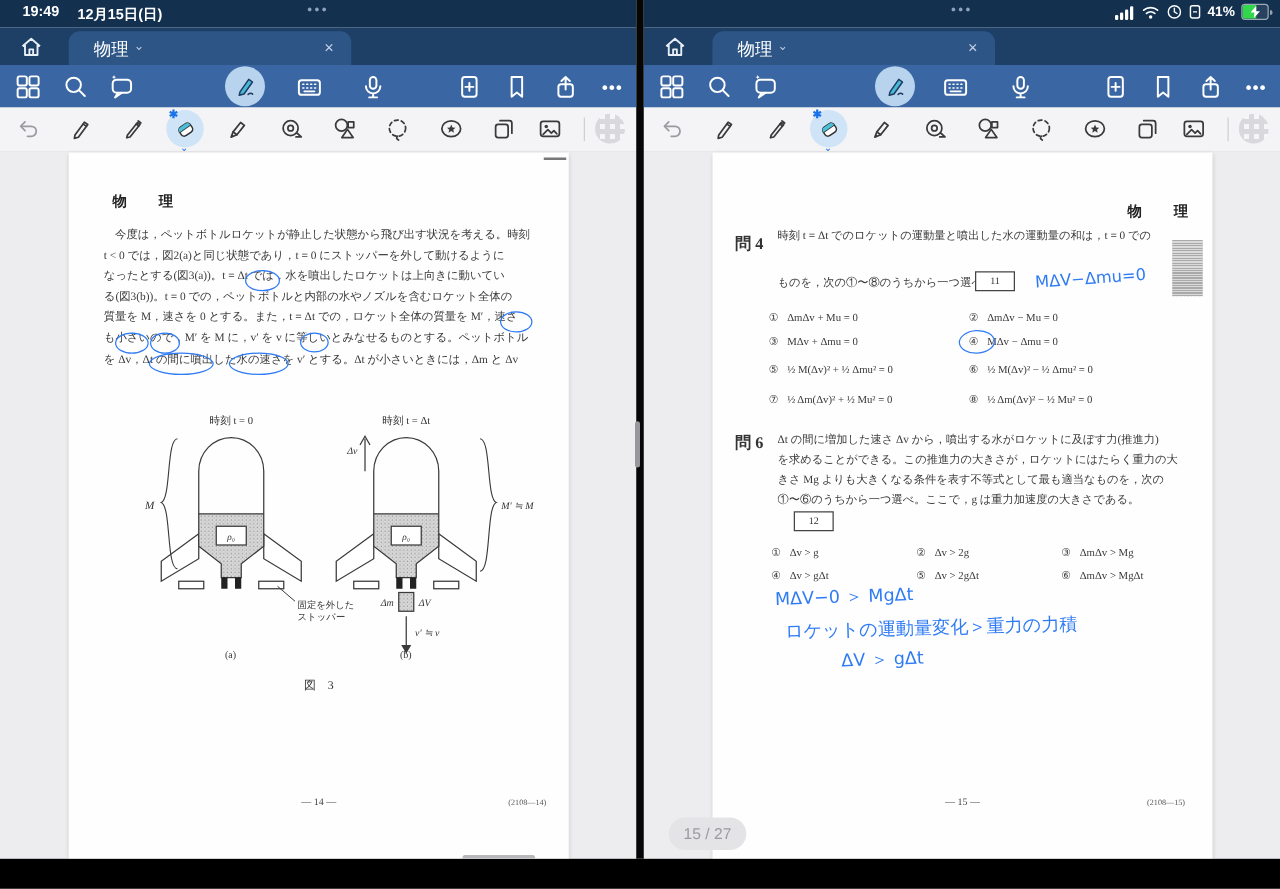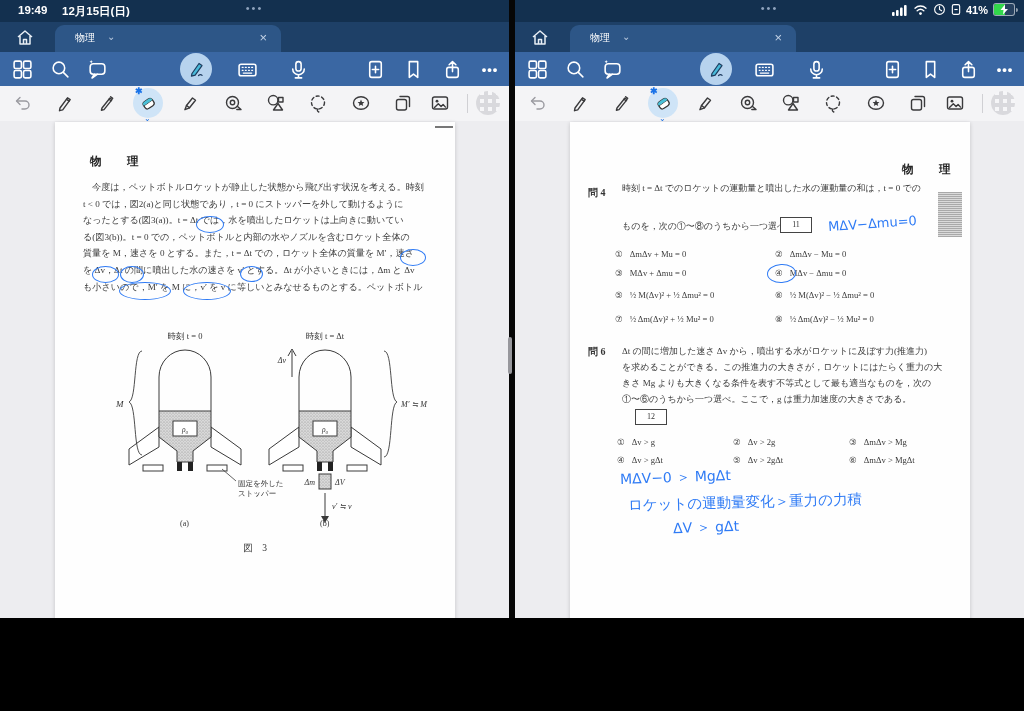--- a/index.html
+++ b/index.html
@@ -1,32 +1,32 @@
 <!DOCTYPE html>
 <html><head>
 <meta charset="utf-8">
 <style>
   html,body{margin:0;padding:0;background:#000;}
-  .screen{position:relative;width:1024px;height:618px;overflow:hidden;background:#ececef;font-family:"Liberation Sans",sans-serif;}
+  .screen{position:relative;width:1024px;height:687px;overflow:hidden;background:#ececef;font-family:"Liberation Sans",sans-serif;}
   .pane{position:absolute;top:0;width:509px;height:711px;overflow:hidden;}
   .statusbar{position:absolute;top:0;left:0;right:0;height:22px;background:#13304f;color:#fff;font-size:11.5px;}
   .sb-time{position:absolute;left:18px;top:4px;font-weight:bold;}
   .sb-date{position:absolute;left:62px;top:4px;font-weight:bold;}
   .sb-dots{position:absolute;left:0;right:0;top:2px;text-align:center;color:#8fa3bd;font-size:11px;letter-spacing:2px;}
   .sb-right{position:absolute;right:6px;top:3px;display:flex;align-items:center;gap:5px;}
   .sb-pct{font-size:11px;font-weight:bold;}
   .batt{position:relative;width:25px;height:12px;display:flex;align-items:center;}
   .batt-body{width:21px;height:11px;border:1px solid rgba(255,255,255,.55);border-radius:3px;background:#27415f;overflow:hidden;position:relative;}
   .batt-fill{position:absolute;left:0;top:0;bottom:0;width:55%;background:#32d74b;}
   .batt-bolt{position:absolute;left:0;top:0;width:21px;height:11px;}
   .batt-tip{width:2px;height:4px;background:rgba(255,255,255,.55);border-radius:0 2px 2px 0;margin-left:1px;}
   .tabbar{position:absolute;top:22px;left:0;right:0;height:30px;background:#1e4067;}
   .home-btn{position:absolute;left:14px;top:5px;width:22px;height:22px;color:#e8eef5;}
   .tab{position:absolute;left:55px;top:3px;width:226px;height:27px;background:#2d5687;border-radius:9px 9px 0 0;color:#fff;}
-  .tab-title{position:absolute;left:20px;top:6px;font-size:10px;}
+  .tab-title{position:absolute;left:20px;top:6px;font-size:14px;}
   .tab-chev{position:absolute;left:52px;top:6px;font-size:10px;color:#b9c9de;}
   .tab-close{position:absolute;right:14px;top:5px;font-size:13px;color:#c3d2e6;}
   .toolbar{position:absolute;top:52px;left:0;right:0;height:34px;background:#3a67a3;color:#fff;}
   .tb{position:absolute;top:5px;width:24px;height:24px;display:flex;align-items:center;justify-content:center;}
   .tb svg{width:21px;height:21px;stroke:currentColor;fill:none;stroke-width:1.5;stroke-linecap:round;stroke-linejoin:round;}
   .pen-active{position:absolute;top:1px;width:32px;height:32px;border-radius:50%;background:#b7d3ee;display:flex;align-items:center;justify-content:center;}
   .more-dots{font-size:13px;letter-spacing:1px;font-weight:bold;}
   .toolrow{position:absolute;top:86px;left:0;right:0;height:35px;background:#f4f4f6;border-bottom:1px solid #d2d2d6;color:#3a3a3c;}
   .tr{position:absolute;top:6px;width:22px;height:22px;display:flex;align-items:center;justify-content:center;}
   .tr svg{width:20px;height:20px;stroke:currentColor;fill:none;stroke-width:1.4;stroke-linecap:round;stroke-linejoin:round;}
@@ -36,21 +36,21 @@
   .tr-sep{position:absolute;top:8px;width:1px;height:19px;background:#d0d0d4;}
   .checker{position:absolute;top:5px;width:24px;height:24px;border-radius:50%;overflow:hidden;opacity:.9;
     background-image:repeating-linear-gradient(0deg,#d7d7db 0 4px,transparent 4px 8px),repeating-linear-gradient(90deg,#d7d7db 0 4px,#f7f7f9 4px 8px);}
   .content{position:absolute;top:121px;left:0;right:0;bottom:0;background:#ededf0;}
   .paper{position:absolute;left:55px;top:1px;width:400px;height:565px;background:#fefefe;box-shadow:0 1px 4px rgba(0,0,0,.18);color:#333;font-family:"Liberation Serif",serif;}
   .pg-header{position:absolute;font-size:11.5px;font-weight:bold;letter-spacing:7px;color:#222;}
   .para{position:absolute;left:28px;top:57px;width:364px;font-size:9.1px;line-height:16.6px;color:#3a3a3a;}
   .ink-circle{position:absolute;border:1.4px solid #2f7bf5;border-radius:50%;}
   .footer-num{position:absolute;left:0;right:0;text-align:center;font-size:8px;color:#444;}
   .footer-code{position:absolute;font-size:6.5px;color:#555;}
-  .qlabel{position:absolute;font-size:10px;font-weight:bold;color:#333;}
+  .qlabel{position:absolute;font-size:13px;font-weight:bold;color:#333;}
   .qline{position:absolute;font-size:9px;color:#3a3a3a;white-space:nowrap;}
   .ansbox{position:absolute;border:1px solid #444;font-size:8px;text-align:center;color:#333;background:#fff;}
   .opt{position:absolute;font-size:8.6px;color:#3a3a3a;white-space:nowrap;}
   .opt .num{margin-right:7px;}
   .ink{position:absolute;color:#2f7bf5;font-family:"DejaVu Sans",sans-serif;white-space:nowrap;}
   .noise{position:absolute;width:24px;height:45px;opacity:.75;
     background-image:repeating-linear-gradient(0deg,#8d8d8d 0 1px,#cfcfcf 1px 2px),repeating-linear-gradient(90deg,rgba(90,90,90,.6) 0 1px,rgba(220,220,220,.4) 1px 3px);}
   .pill{position:absolute;background:#e4e4e7;border-radius:13px;color:#9a9aa0;font-size:12.5px;display:flex;align-items:center;justify-content:center;}
   .divider{position:absolute;left:509px;top:0;width:6px;height:711px;background:#060606;z-index:5;}
   .vthumb{position:absolute;left:508px;top:337px;width:4px;height:37px;background:#97979c;border-radius:2px;z-index:6;}
@@ -225,22 +225,22 @@
     <div class="content">
       <div class="paper">
         <div class="topline" style="left:380px;top:4px;width:18px"></div>
         <div class="pg-header" style="left:35px;top:32px">物　理</div>
         <div class="para">
           <div>　今度は，ペットボトルロケットが静止した状態から飛び出す状況を考える。時刻</div>
           <div>t &lt; 0 では，図2(a)と同じ状態であり，t = 0 にストッパーを外して動けるように</div>
           <div>なったとする(図3(a))。t = Δt では，水を噴出したロケットは上向きに動いてい</div>
           <div>る(図3(b))。t = 0 での，ペットボトルと内部の水やノズルを含むロケット全体の</div>
           <div>質量を M，速さを 0 とする。また，t = Δt での，ロケット全体の質量を M′，速さ</div>
+          <div>も小さいので，M′ を M に，v′ を v に等しいとみなせるものとする。ペットボトル</div>
           <div>を Δv，Δt の間に噴出した水の速さを v′ とする。Δt が小さいときには，Δm と Δv</div>
-          <div>も小さいので，M′ を M に，v′ を v に等しいとみなせるものとする。ペットボトル</div>
         </div>
         <div class="ink-circle" style="left:141px;top:94px;width:26px;height:15px"></div>
         <div class="ink-circle" style="left:345px;top:127px;width:24px;height:15px"></div>
         <div class="ink-circle" style="left:37px;top:144px;width:25px;height:15px"></div>
         <div class="ink-circle" style="left:65px;top:144px;width:22px;height:15px"></div>
         <div class="ink-circle" style="left:185px;top:144px;width:21px;height:14px"></div>
         <div class="ink-circle" style="left:64px;top:160px;width:50px;height:16px"></div>
         <div class="ink-circle" style="left:128px;top:160px;width:46px;height:16px"></div>
 
         <svg style="position:absolute;left:15px;top:203px" width="365" height="240" viewBox="0 0 365 240">

